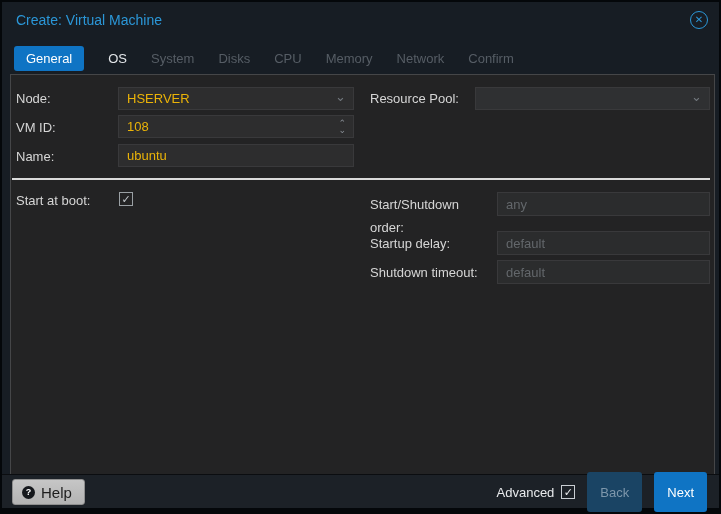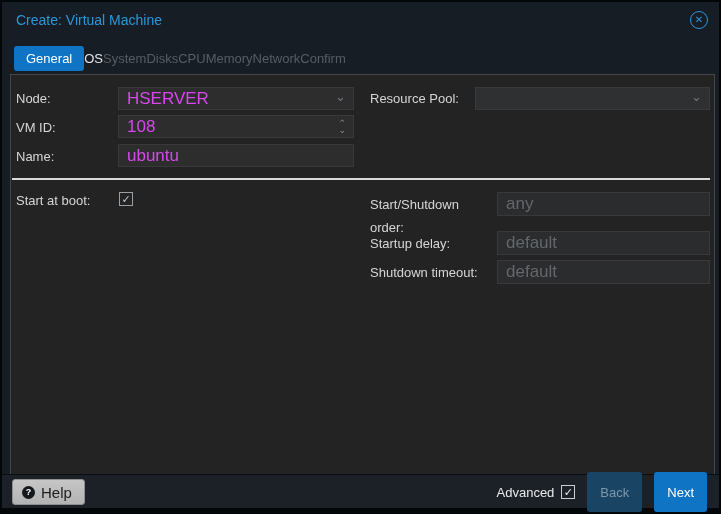--- a/index.html
+++ b/index.html
@@ -7,33 +7,33 @@
   .stage { position:relative; width:721px; height:514px; background:#04070a; overflow:hidden; }
   .win { position:absolute; left:2px; top:2px; right:2px; bottom:6px; background:#171d24; }
 
   
   .title { position:absolute; left:14px; top:10px; font-size:14px; color:#2b97d8; }
   .close-btn { position:absolute; right:11px; top:9px; width:18px; height:18px; border:1px solid #2b97d8;
                border-radius:50%; color:#2b97d8; display:flex; align-items:center; justify-content:center;
                font-size:10px; line-height:1; cursor:pointer; }
 
   
-  .tabs { position:absolute; left:12px; top:43px; display:flex; align-items:center; height:26px; }
+  .tabs { position:absolute; left:12px; top:43px; display:flex; align-items:center; gap:24px; height:26px; }
   .tab { font-size:13px; color:#565d65; padding:5px 0; cursor:default; }
   .tab.enabled { color:#e3e6e9; cursor:pointer; }
   .tab.active { background:#0f74c4; color:#ffffff; border-radius:3px; padding:5px 12px; cursor:pointer; }
 
   
   .panel { position:absolute; left:8px; top:72px; width:705px; height:402px;
            background:#232324; border:1px solid #454648; }
 
   .flabel { position:absolute; font-size:13px; color:#d6d6d6; }
   .field { position:absolute; background:#2d2d2e; border:1px solid #39393b; display:flex; align-items:center; }
   .field input { flex:1 1 auto; min-width:0; background:transparent; border:none; outline:none;
-                 color:#d946ef; font-size:17px; padding:0 0 0 8px; font-family:"Liberation Sans", sans-serif; }
+                 color:#eab308; font-size:13px; padding:0 0 0 8px; font-family:"Liberation Sans", sans-serif; }
   .field input::placeholder { color:#63676b; opacity:1; }
   .chev { color:#72787e; font-size:13px; line-height:1; padding:0 7px 4px 0; }
   .spinner { display:flex; flex-direction:column; align-items:center; padding-right:7px; color:#8a9097; }
   .spinner span { font-size:9px; line-height:6px; height:7px; display:block; }
 
   .sep { position:absolute; left:10px; top:176px; width:698px; height:2px; background:#dadada; }
 
   .cb { width:14px; height:14px; border:1px solid #9aa0a4; display:inline-flex; align-items:center;
         justify-content:center; background:transparent; cursor:pointer; }
   .cb .tick { color:#c3c8cc; font-size:11px; line-height:1; }

